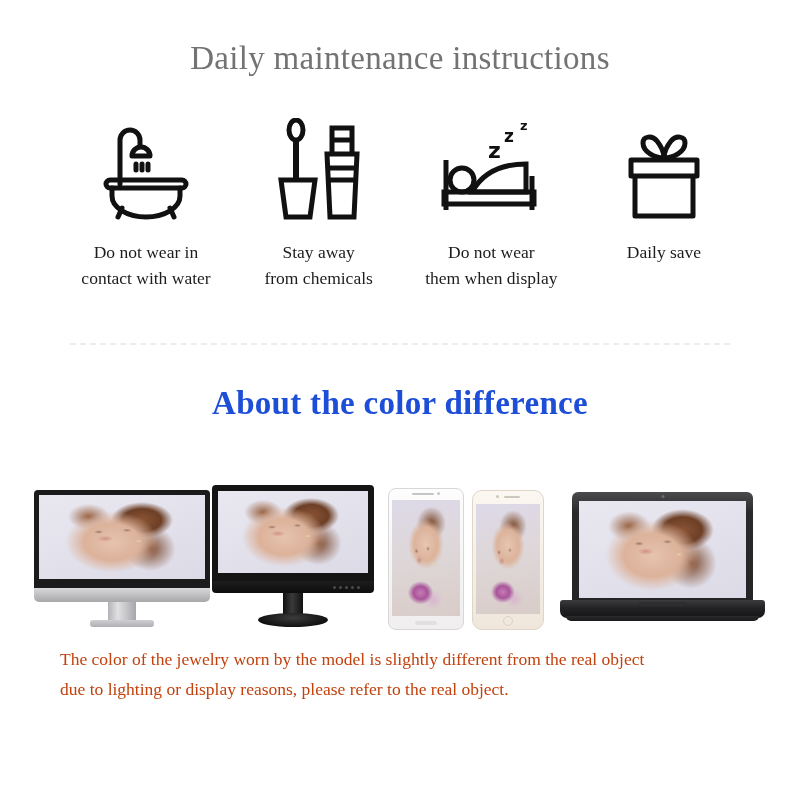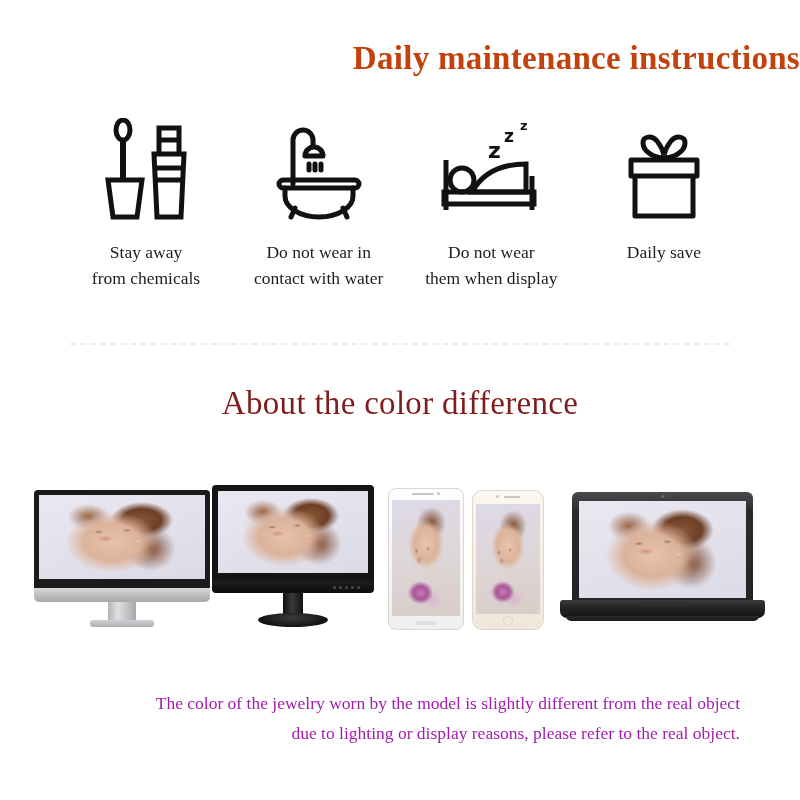--- a/index.html
+++ b/index.html
@@ -9,23 +9,23 @@
     font-family:"Liberation Serif","DejaVu Serif",serif;
     color:#1a1a1a;
     overflow:hidden;
     position:relative;
   }
   .page{width:800px;height:800px;position:relative;}
 
   
   .sec1-title{
     position:absolute;left:0;top:40px;width:800px;
-    text-align:right;
-    font-size:33px;font-weight:700;letter-spacing:.3px;
-    color:#c2410c;
+    text-align:center;
+    font-size:33px;font-weight:400;letter-spacing:.3px;
+    color:#737373;
   }
   .icon-row{
     position:absolute;left:60px;top:112px;width:690px;
     display:flex;justify-content:space-between;align-items:flex-start;
   }
   .icon-cell{width:172px;display:flex;flex-direction:column;align-items:center;}
   .icon-art{height:110px;display:flex;align-items:flex-end;justify-content:center;}
   .icon-cap{
     margin-top:17px;text-align:center;
     font-size:17.5px;line-height:26px;color:#1c1c1c;
@@ -34,22 +34,22 @@
 
   
   .divider{
     position:absolute;left:70px;top:343px;width:660px;height:0;
     border-top:2px dashed #ededed;
   }
 
   
   .sec2-title{
     position:absolute;left:0;top:385px;width:800px;
-    text-align:center;font-size:33px;font-weight:400;letter-spacing:.3px;
-    color:#7f1d1d;
+    text-align:center;font-size:33px;font-weight:700;letter-spacing:.3px;
+    color:#1d4ed8;
   }
   .device-row{
     position:absolute;left:0;top:470px;width:800px;height:160px;
   }
   .device{position:absolute;bottom:0;}
 
   
   .photo{
     width:100%;height:100%;
     background:
@@ -180,50 +180,33 @@
     background:linear-gradient(180deg,#2a2a2c 0%,#1a1a1c 100%);
     border-radius:0 0 6px 6px;
   }
   .lap-tp{
     position:absolute;left:78px;top:110px;width:48px;height:4px;
     background:#2e2e31;border-radius:2px;
   }
 
   
   .note{
-    position:absolute;left:60px;top:688px;width:680px;
-    text-align:right;font-size:17.5px;line-height:30px;color:#a21caf;
+    position:absolute;left:60px;top:644px;width:680px;
+    text-align:left;font-size:17.5px;line-height:30px;color:#c2410c;
     white-space:pre-line;
   }
 </style>
 </head>
 <body>
 
 <div class="page">
 
   <div class="sec1-title">Daily maintenance instructions</div>
 
   <div class="icon-row">
-
-    <div class="icon-cell">
-      <div class="icon-art">
-        <svg width="88" height="104" viewBox="0 0 88 104" fill="none" stroke="#111" stroke-width="5">
-          <ellipse cx="21" cy="12" rx="7" ry="10"></ellipse>
-          <line x1="21" y1="22" x2="21" y2="62" stroke-width="6"></line>
-          <path d="M6 62 H40 L35 99 H11 Z"></path>
-          <path d="M52 36 H82 L79 99 H55 Z"></path>
-          <path d="M57 36 V10 H77 V36"></path>
-          <line x1="53" y1="50" x2="81" y2="50"></line>
-          <line x1="53" y1="62" x2="80" y2="62"></line>
-          <line x1="59" y1="22" x2="75" y2="22"></line>
-        </svg>
-      </div>
-      <div class="icon-cap">Stay away
-from chemicals</div>
-    </div>
 
     <div class="icon-cell">
       <div class="icon-art">
         <svg width="96" height="104" viewBox="0 0 96 104" fill="none" stroke="#111" stroke-width="5" stroke-linecap="round" stroke-linejoin="round">
           <path d="M22 66 V22 a10 10 0 0 1 20 0 v6"></path>
           <path d="M34 38 a9 9 0 0 1 18 0 z"></path>
           <line x1="38" y1="46" x2="38" y2="52"></line>
           <line x1="44" y1="46" x2="44" y2="52"></line>
           <line x1="50" y1="46" x2="50" y2="52"></line>
           <rect x="8" y="62" width="80" height="8" rx="4"></rect>
@@ -231,20 +214,37 @@
           <line x1="24" y1="90" x2="20" y2="99"></line>
           <line x1="72" y1="90" x2="76" y2="99"></line>
         </svg>
       </div>
       <div class="icon-cap">Do not wear in
 contact with water</div>
     </div>
 
     <div class="icon-cell">
       <div class="icon-art">
+        <svg width="88" height="104" viewBox="0 0 88 104" fill="none" stroke="#111" stroke-width="5">
+          <ellipse cx="21" cy="12" rx="7" ry="10"></ellipse>
+          <line x1="21" y1="22" x2="21" y2="62" stroke-width="6"></line>
+          <path d="M6 62 H40 L35 99 H11 Z"></path>
+          <path d="M52 36 H82 L79 99 H55 Z"></path>
+          <path d="M57 36 V10 H77 V36"></path>
+          <line x1="53" y1="50" x2="81" y2="50"></line>
+          <line x1="53" y1="62" x2="80" y2="62"></line>
+          <line x1="59" y1="22" x2="75" y2="22"></line>
+        </svg>
+      </div>
+      <div class="icon-cap">Stay away
+from chemicals</div>
+    </div>
+
+    <div class="icon-cell">
+      <div class="icon-art">
         <svg width="110" height="108" viewBox="0 0 110 108" fill="none" stroke="#111" stroke-width="5">
           <text x="52" y="44" font-family="DejaVu Sans, sans-serif" font-size="22" font-weight="700" fill="#111" stroke="none">z</text>
           <text x="68" y="28" font-family="DejaVu Sans, sans-serif" font-size="17" font-weight="700" fill="#111" stroke="none">z</text>
           <text x="84" y="16" font-family="DejaVu Sans, sans-serif" font-size="13" font-weight="700" fill="#111" stroke="none">z</text>
           <line x1="10" y1="46" x2="10" y2="96"></line>
           <line x1="96" y1="62" x2="96" y2="96"></line>
           <circle cx="26" cy="66" r="12"></circle>
           <path d="M36 78 C48 56 70 50 90 50 V78 Z"></path>
           <rect x="8" y="78" width="90" height="12"></rect>
         </svg>

